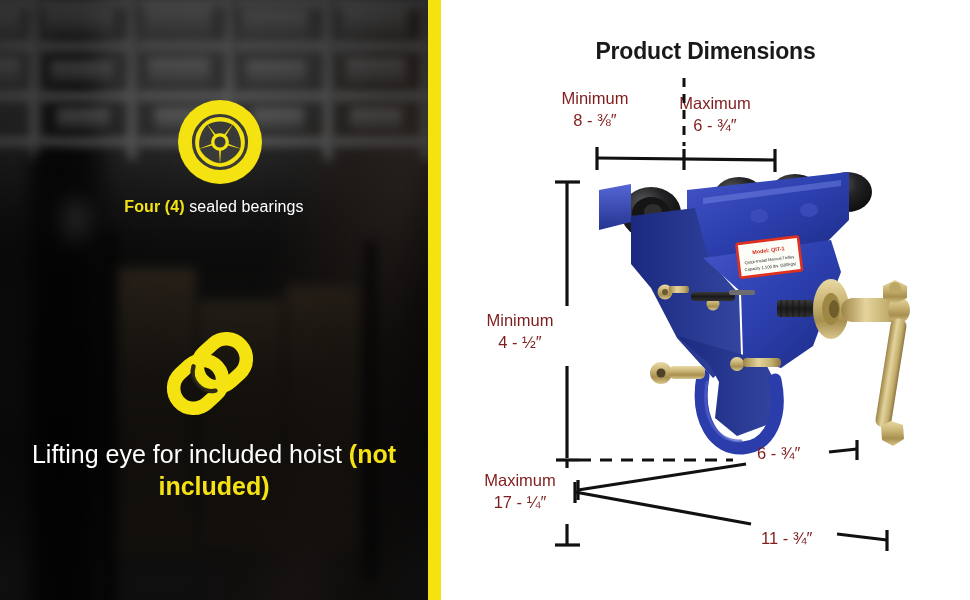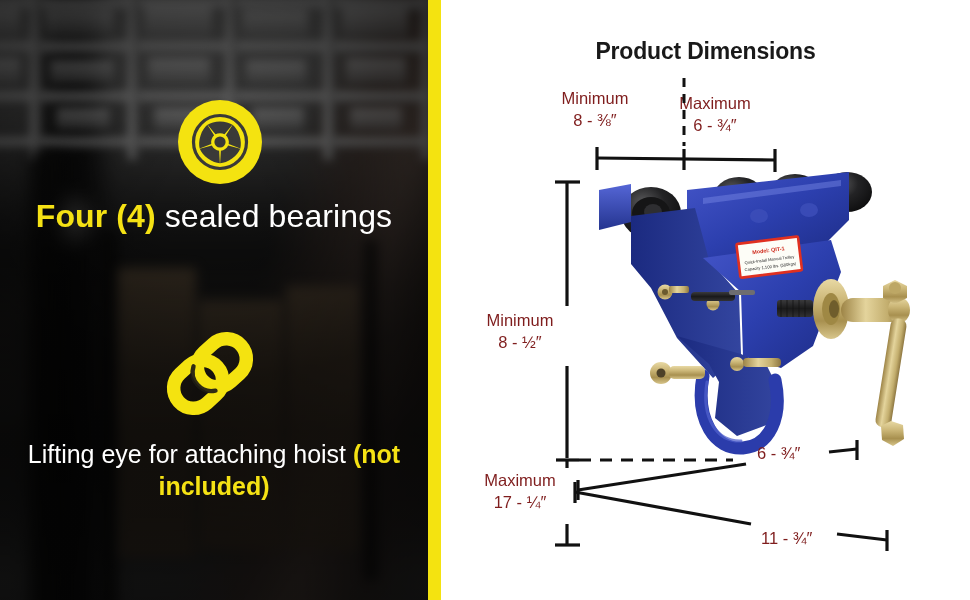--- a/index.html
+++ b/index.html
@@ -65,21 +65,21 @@
   }
   .left-content { position:absolute; inset:0; }
 
   
   .wheel-wrap { position:absolute; left:178px; top:100px; width:84px; height:84px; }
   
   .chain-wrap { position:absolute; left:158px; top:330px; width:112px; height:96px; }
 
   
   .cap { position:absolute; width:428px; text-align:center; color:#ffffff; }
-  .cap-bearings { top:198px; font-size:32px; letter-spacing:.1px; white-space:nowrap; }
+  .cap-bearings { top:198px; font-size:16px; letter-spacing:.1px; white-space:nowrap; }
   .cap-hoist { top:438px; font-size:25px; line-height:1.28; }
   .hl { color:#f5e214; font-weight:bold; }
 
   
   .divider { position:absolute; left:428px; top:0; width:13px; height:600px; background:#f4e310; }
 
   
   .right-panel { position:absolute; left:441px; top:0; width:447px; height:600px; background:#fff;padding-left:40px; }
   .panel-title {
     position:absolute; left:0; top:38px; width:529px; text-align:center;
@@ -181,21 +181,21 @@
             <path d="M34 22 h12 a20 20 0 0 1 0 40 h-12 a20 20 0 0 1 0 -40 Z"></path>
             <path d="M66 22 h12 a20 20 0 0 1 0 40 h-12 a20 20 0 0 1 0 -40 Z"></path>
           </g>
           <g transform="rotate(-42 56 48)" fill="none" stroke="#1d1b15" stroke-width="4.4" stroke-linecap="round" opacity=".92">
             <path d="M48.6 25.6 a19 19 0 0 0 0 32.8"></path>
           </g>
         </svg>
       </div>
 
       <div class="cap cap-hoist">
-        <span>Lifting eye for attaching hoist</span>
+        <span>Lifting eye for included hoist</span>
         <span class="hl l2">(not included)</span>
       </div>
 
     </div>
   </div>
 
   <div class="divider"></div>
 
   <div class="right-panel">
 
@@ -320,21 +320,21 @@
     <div class="dim dim-min-w">
       <span>Minimum</span>
       <span class="l2">8 - ⅜″</span>
     </div>
     <div class="dim dim-max-w">
       <span>Maximum</span>
       <span class="l2">6 - ¾″</span>
     </div>
     <div class="dim dim-min-h">
       <span>Minimum</span>
-      <span class="l2">8 - ½″</span>
+      <span class="l2">4 - ½″</span>
     </div>
     <div class="dim dim-max-h">
       <span>Maximum</span>
       <span class="l2">17 - ¼″</span>
     </div>
     <div class="dim dim-d1">6 - ¾″</div>
     <div class="dim dim-d2">11 - ¾″</div>
 
     <svg class="overlay">
       <g stroke="#111" stroke-width="3.2" fill="none" stroke-linecap="butt">

